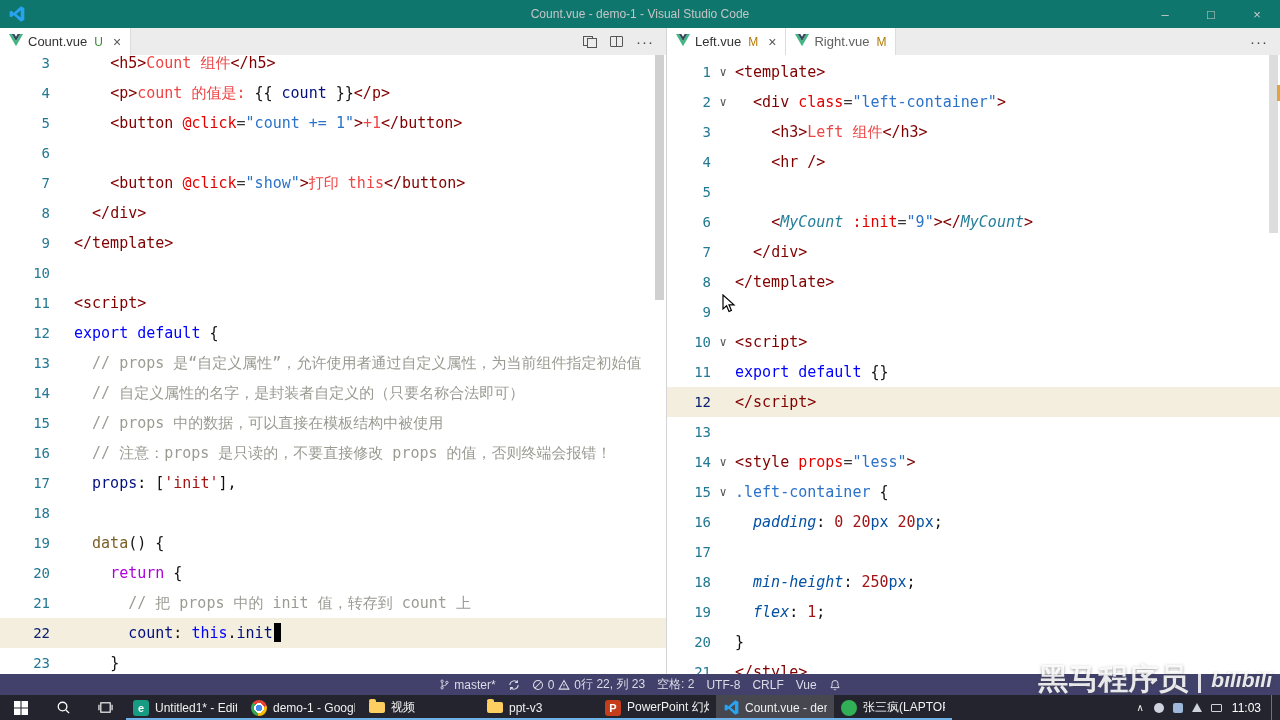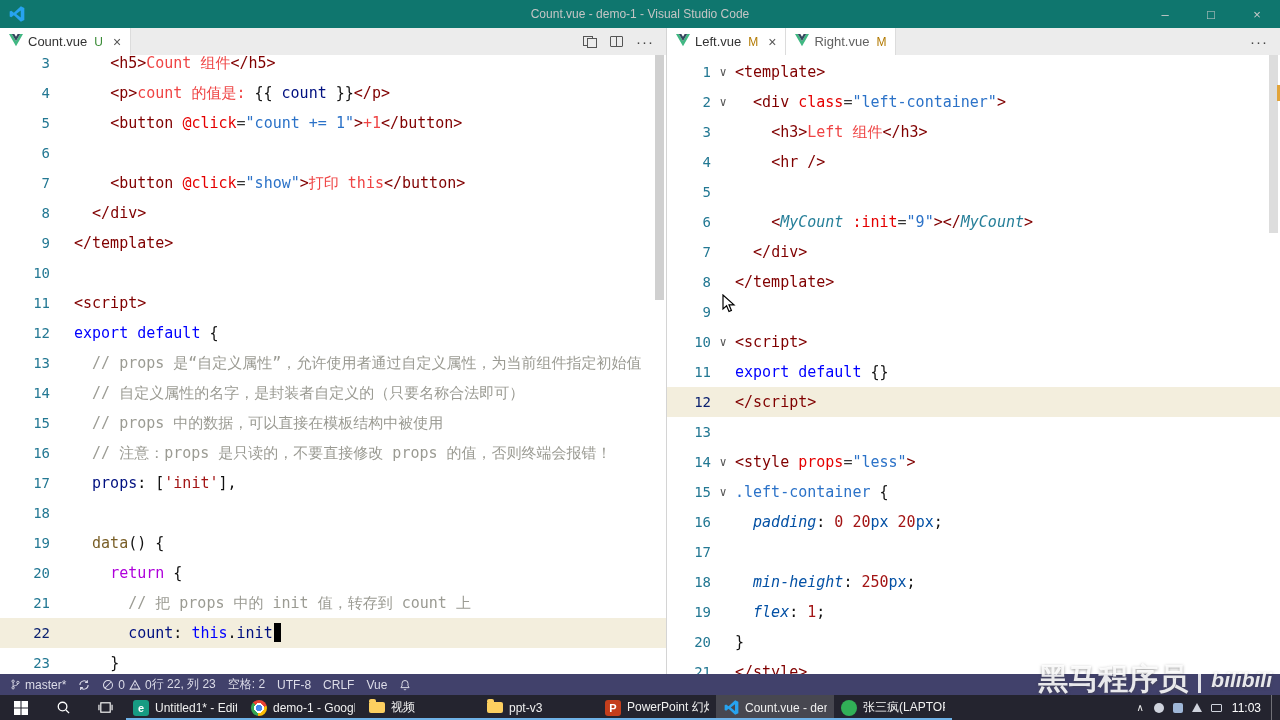--- a/index.html
+++ b/index.html
@@ -71,21 +71,21 @@
 
   .caret { display:inline-block; width:7px; height:19px; background:#000; vertical-align:-4px; margin-left:1px; }
   .swatch { display:inline-block; width:11px; height:11px; border:1px solid #999; margin:0 4px 0 1px; vertical-align:-1px; }
 
   .scrollbar { position:absolute; right:2px; background:rgba(100,100,100,.3); }
   .sb-thumb-left { top:0; width:9px; height:245px; }
   .sb-thumb-right { top:0; width:9px; height:178px; background:rgba(100,100,100,.22); }
   .ruler-mark { position:absolute; top:30px; right:0; width:3px; height:16px; background:#e2a43a; }
 
   
-  .statusbar { position:absolute; left:0; right:0; bottom:25px; height:21px; background:#41416b; display:flex; align-items:center; justify-content:flex-start; color:#dcdce8; font-size:12px; padding:0 10px; }
+  .statusbar { position:absolute; left:0; right:0; bottom:25px; height:21px; background:#41416b; display:flex; align-items:center; justify-content:center; color:#dcdce8; font-size:12px; padding:0 10px; }
   .sbgrp { display:flex; align-items:center; gap:12px; }
   .sb-item { display:flex; align-items:center; gap:4px; white-space:nowrap; }
   .sb-item svg { display:block; }
 
   
   .watermark { position:absolute; right:8px; bottom:20px; z-index:40; display:flex; align-items:center; gap:10px; color:rgba(255,255,255,.88); font-weight:bold; font-size:30px; text-shadow:0 1px 3px rgba(70,70,70,.5); pointer-events:none; }
   .wm-sep { width:3px; height:26px; background:rgba(255,255,255,.85); display:inline-block; }
   .wm-brand { font-size:21px; font-style:italic; }
 
   

